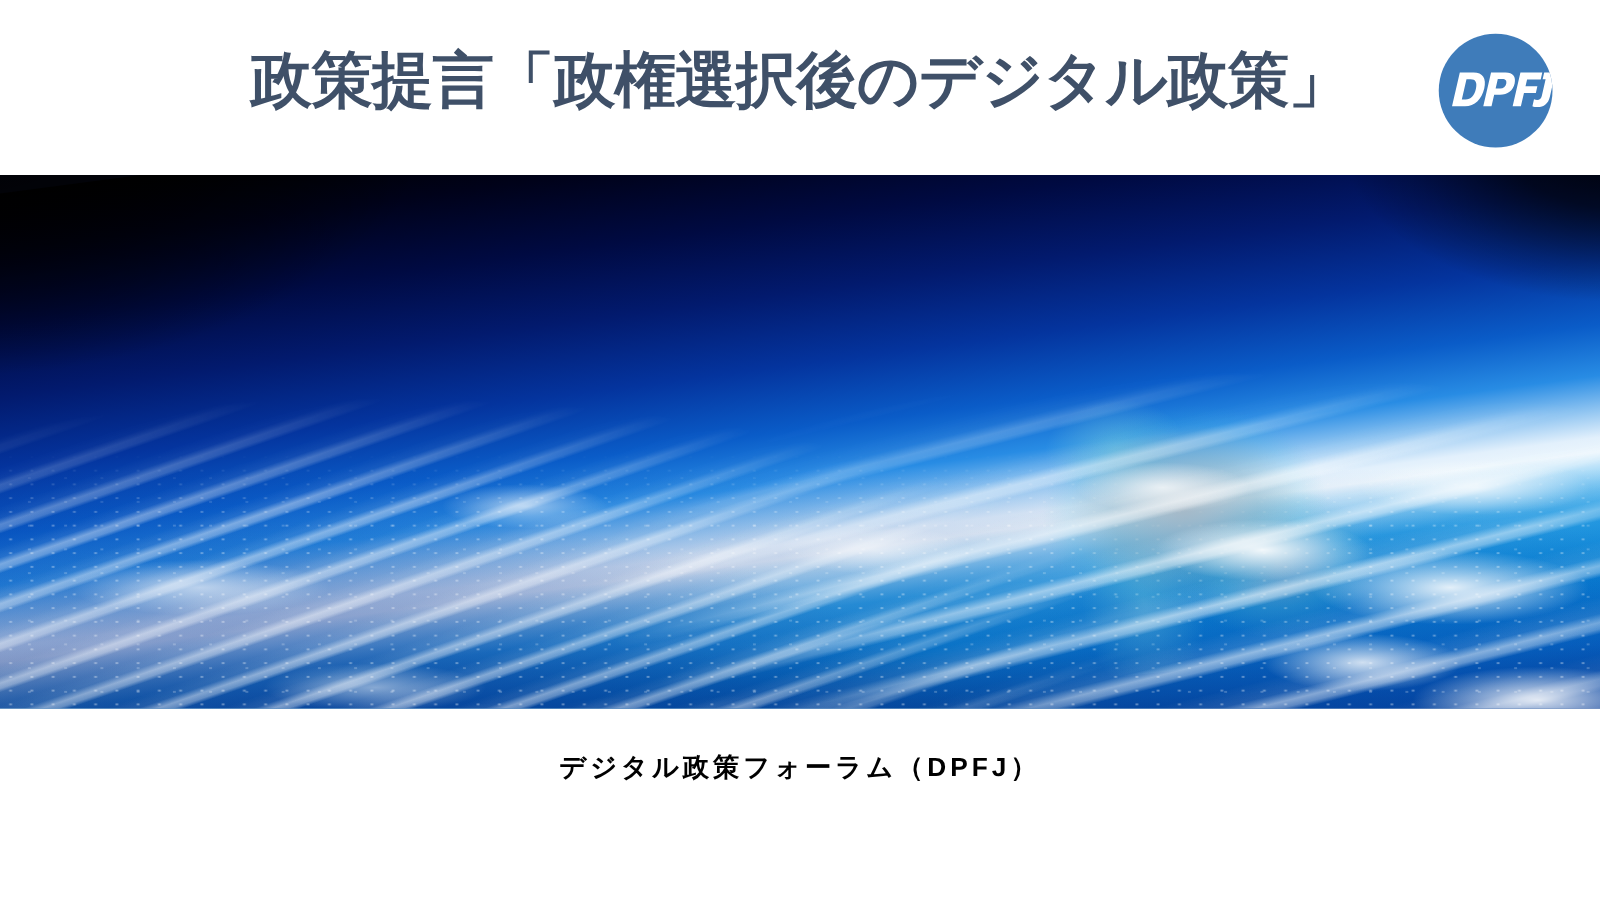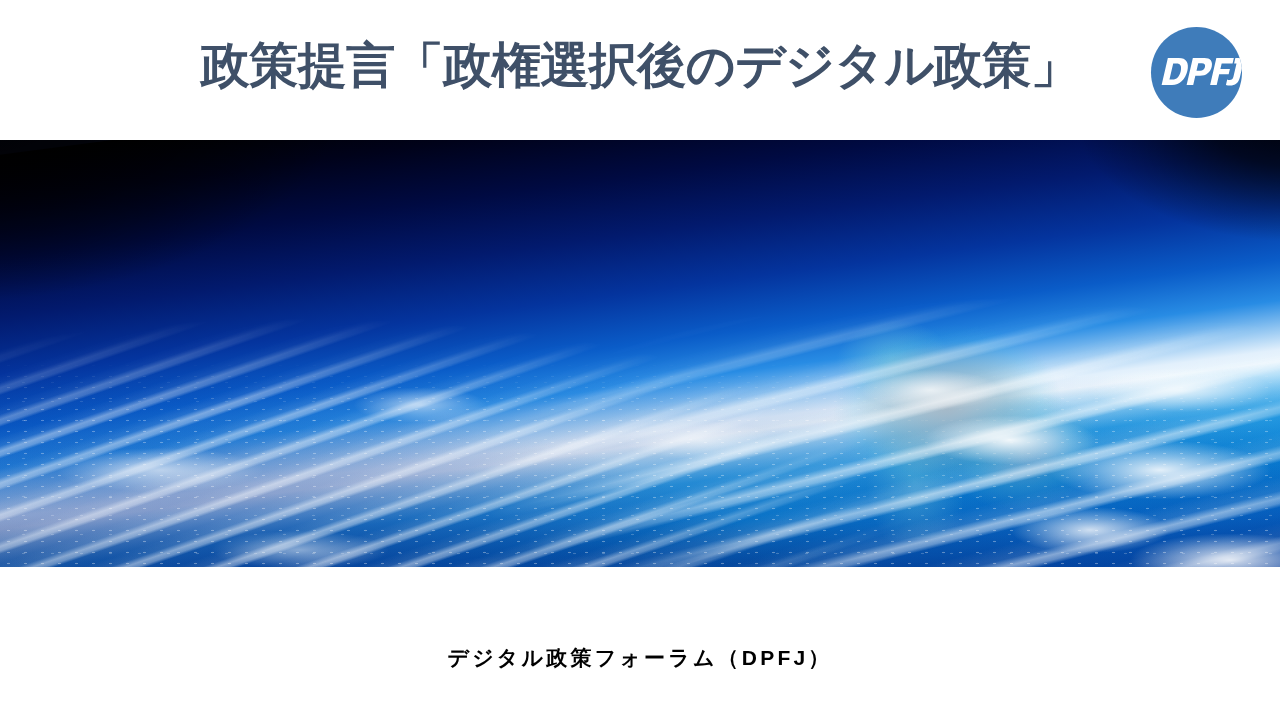--- a/index.html
+++ b/index.html
@@ -179,21 +179,20 @@
   .footer-text {
     position:absolute;
     left:0; top:33px;
     width:1280px;
     text-align:center;
     font-size:21px;
     font-weight:bold;
     color:#000000;
     letter-spacing:3.2px;
     white-space:nowrap;
-    margin-top:44px;
   }
 </style>
 </head>
 <body>
 
 <div class="slide">
 
   <div class="header">
     <div class="slide-title">政策提言「政権選択後のデジタル政策」</div>
 

